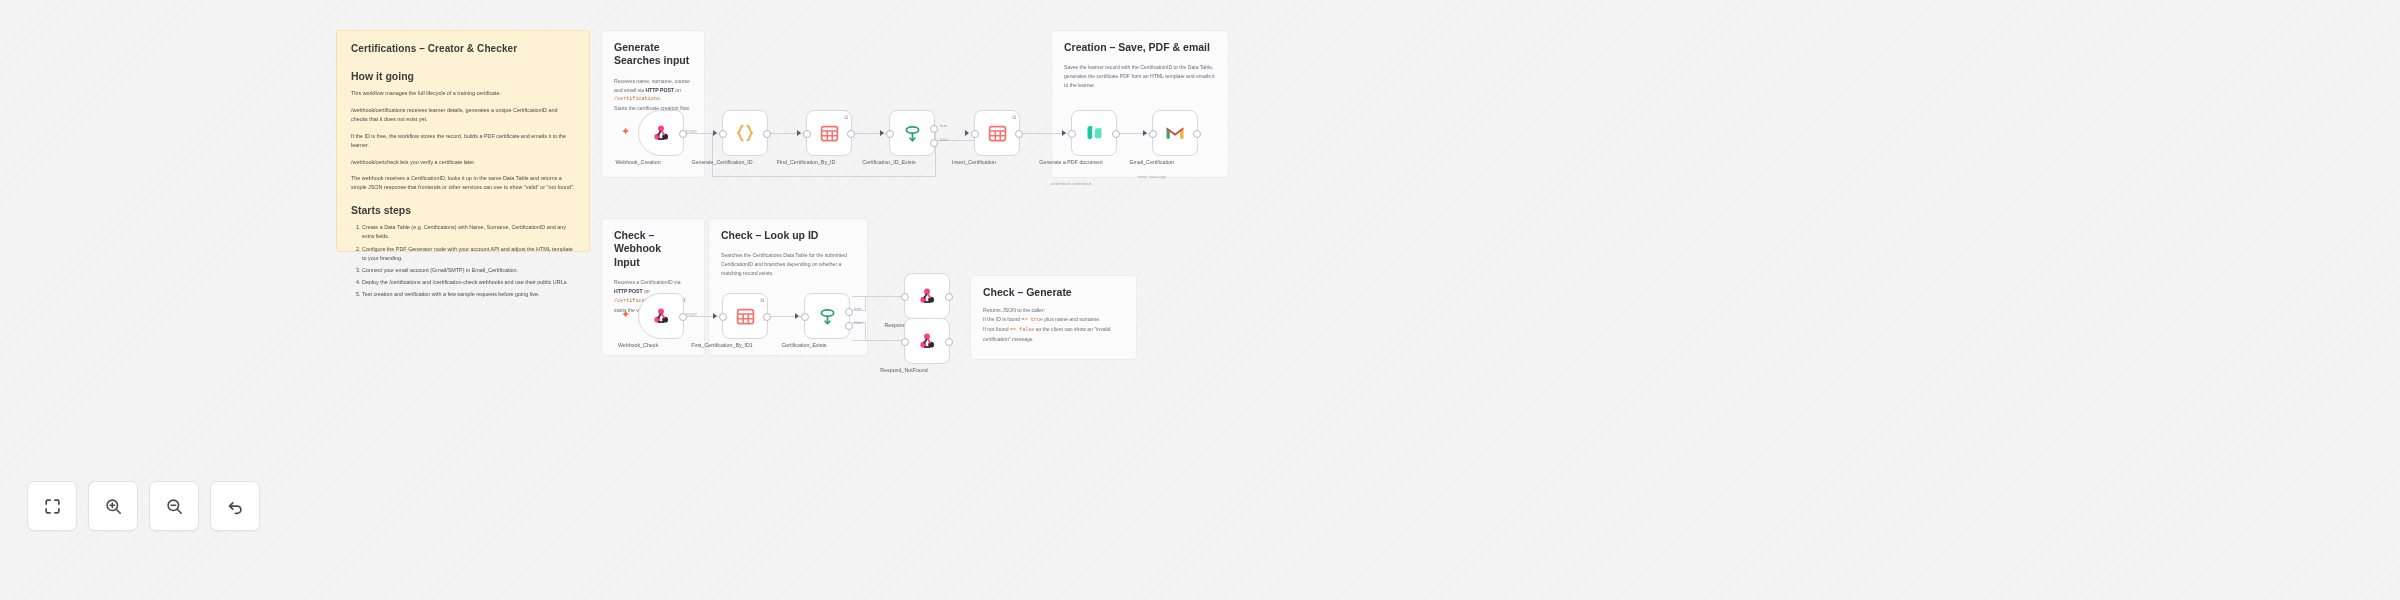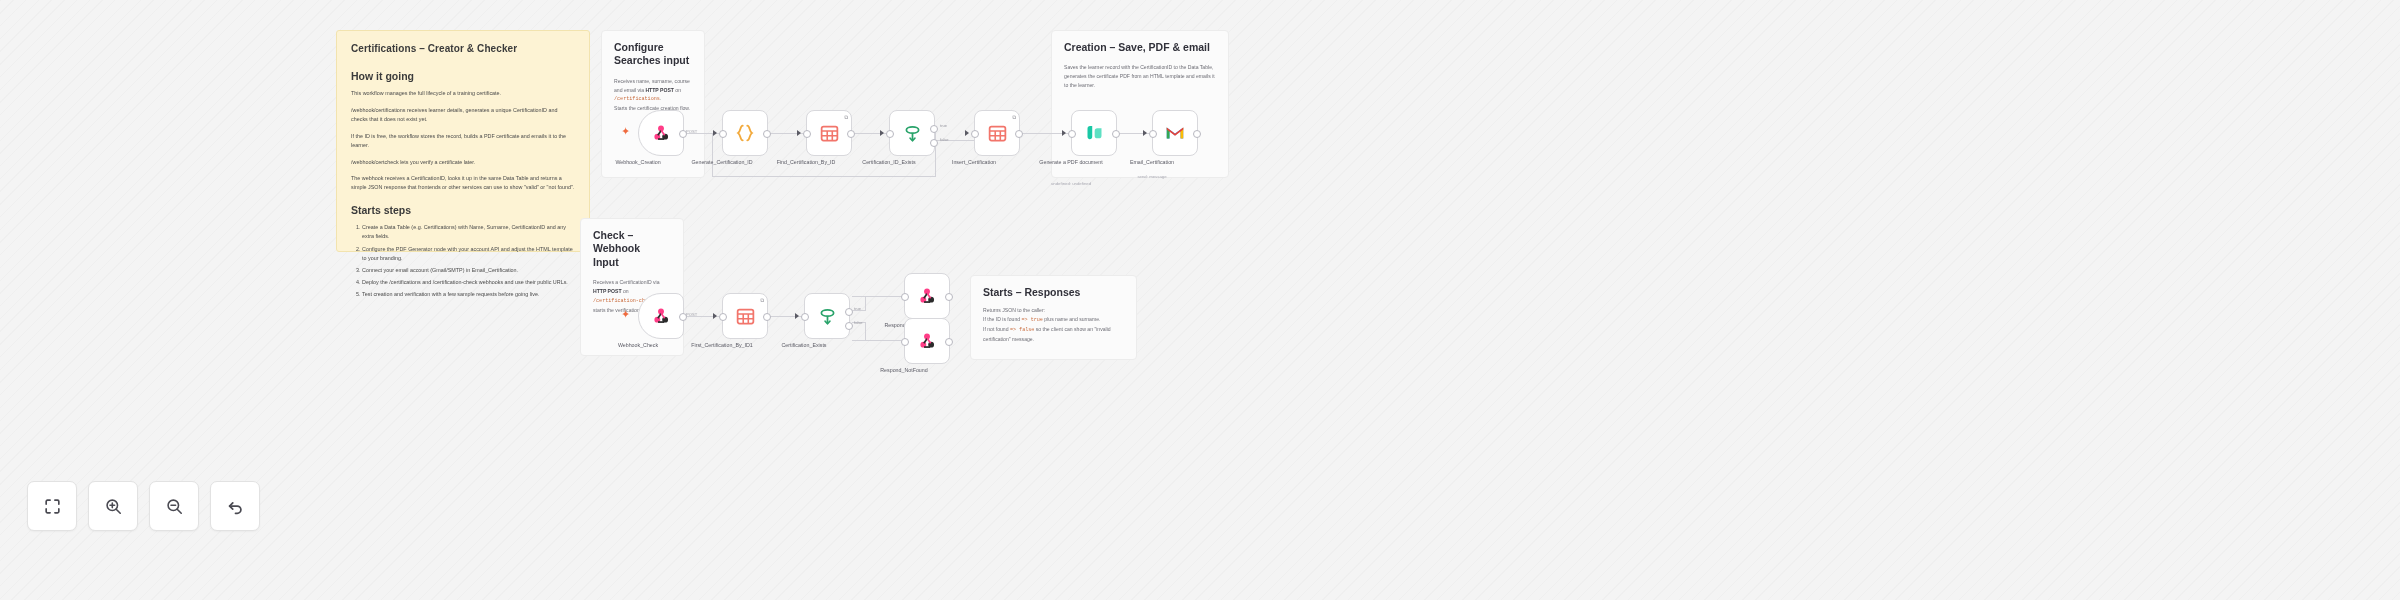--- a/index.html
+++ b/index.html
@@ -177,51 +177,57 @@
       <li>Create a Data Table (e.g. Certifications) with Name, Surname, CertificationID and any extra fields.</li>
       <li>Configure the PDF Generator node with your account API and adjust the HTML template to your branding.</li>
       <li>Connect your email account (Gmail/SMTP) in Email_Certification.</li>
       <li>Deploy the /certifications and /certification-check webhooks and use their public URLs.</li>
       <li>Test creation and verification with a few sample requests before going live.</li>
     </ol>
   </div>
 
   <div class="frame" style="left:601px; top:30px; width:104px; height:148px;">
     <h3>
-      <span>Configure</span><br>
+      <span>Generate</span><br>
       <span>Searches input</span>
     </h3>
     <p>
       Receives name, surname, course and email via <b>HTTP POST</b> on
       <span class="code">/certifications</span>.<br>Starts the certificate creation flow.
     </p>
   </div>
 
 
   <div class="frame" style="left:1051px; top:30px; width:178px; height:148px;">
     <h3>Creation – Save, PDF &amp; email</h3>
     <p>
       Saves the learner record with the CertificationID to the Data Table, generates the certificate PDF from an HTML template and emails it to the learner.
     </p>
   </div>
 
-  <div class="frame" style="left:580px; top:218px; width:104px; height:138px;">
+  <div class="frame" style="left:601px; top:218px; width:104px; height:138px;">
     <h3>
       <span>Check – Webhook</span><br>
       <span>Input</span>
     </h3>
     <p>
       Receives a CertificationID via <b>HTTP POST</b> on
       <span class="code">/certification-check</span> and starts the verification flow.
     </p>
   </div>
 
+  <div class="frame" style="left:708px; top:218px; width:160px; height:138px;">
+    <h3>Check – Look up ID</h3>
+    <p>
+      Searches the Certifications Data Table for the submitted CertificationID and branches depending on whether a matching record exists.
+    </p>
+  </div>
 
   <div class="frame" style="left:970px; top:275px; width:167px; height:85px;">
-    <h3 style="margin-bottom:7px;">Starts – Responses</h3>
+    <h3 style="margin-bottom:7px;">Check – Generate</h3>
     <p>
       Returns JSON to the caller:<br>
       If the ID is found <span class="code">=&gt; true</span> plus name and surname.<br>
       If not found <span class="code">=&gt; false</span> so the client can show an "invalid certification" message.
     </p>
   </div>
 
   <div class="wire" style="left:684px; top:133px; width:38px;"></div>
   <div class="wire" style="left:770px; top:133px; width:36px;"></div>
   <div class="wire" style="left:854px; top:133px; width:35px;"></div>

